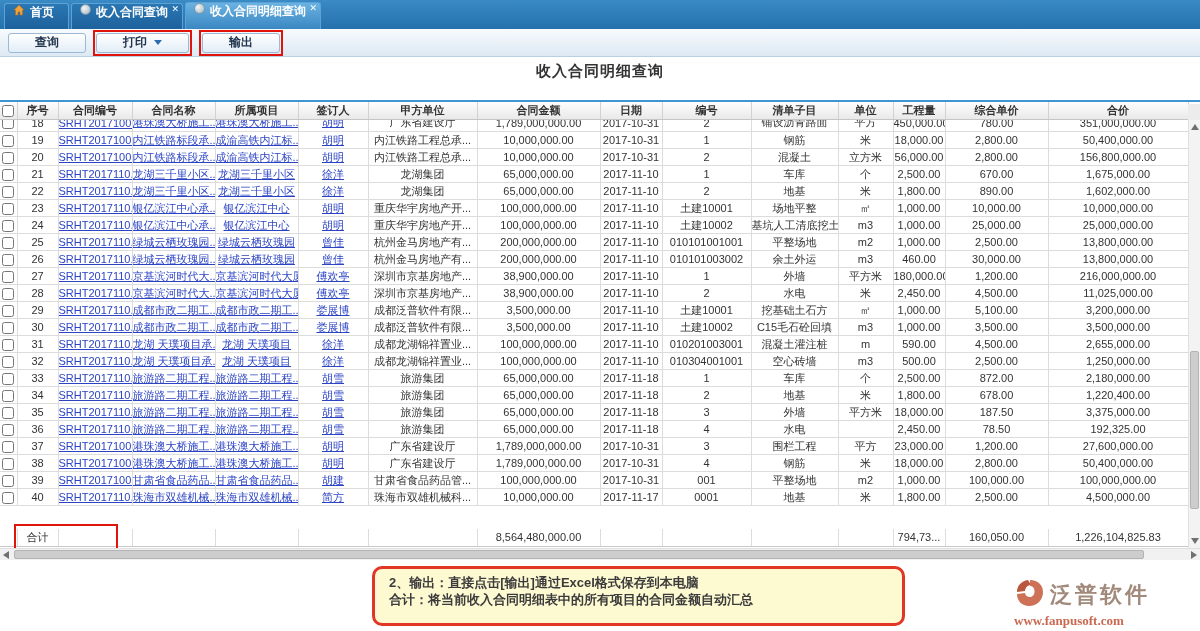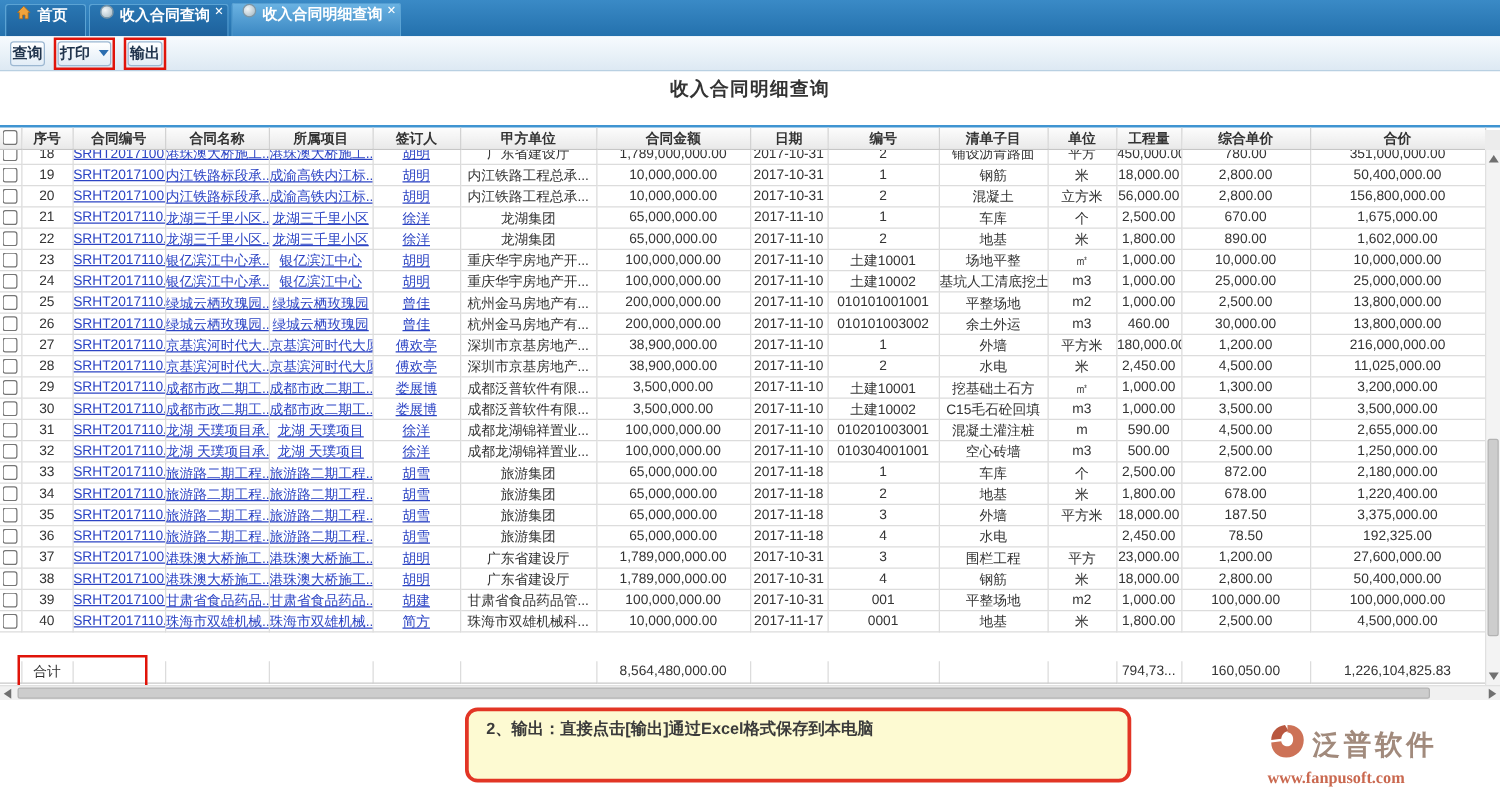--- a/index.html
+++ b/index.html
@@ -17,21 +17,21 @@
   .tab.active { background:linear-gradient(#6ab2e2,#3a87c2); height:27px; }
   .tab .ticon { margin-right:5px; display:inline-flex; }
   .tab .close { position:absolute; top:0px; right:3px; font-size:9px; color:#fff; line-height:10px; cursor:pointer; }
   .circle-icon { width:11px; height:11px; border-radius:50%; background:radial-gradient(circle at 35% 35%, #f2f6f8, #9fb4c0); border:1px solid #7e96a5; }
 
   
   .toolbar { position:absolute; top:29px; left:0; width:1200px; height:28px;
     background:linear-gradient(#f7fbfe,#dde9f3); border-bottom:1px solid #b9d0e2;
     display:flex; align-items:center; padding-left:8px; }
   .btn { border:1px solid #9db8d2; border-radius:3px; background:linear-gradient(#ffffff,#e2edf7);
-    padding:0 1px; height:20px; font-size:12px; font-weight:bold; color:#20344d;
+    padding:0 26px; height:20px; font-size:12px; font-weight:bold; color:#20344d;
     display:inline-flex; align-items:center; cursor:pointer; font-family:Liberation Serif, serif; }
   .red-wrap { border:2px solid #e0140a; padding:1px; display:inline-flex; margin-left:7px; background:transparent; }
   .caret { width:0; height:0; border-left:4px solid transparent; border-right:4px solid transparent;
     border-top:5px solid #2a6db0; margin-left:7px; }
 
   
   .page-title { position:absolute; top:62px; left:0; width:1200px; text-align:center;
     font-size:15px; font-weight:bold; color:#333; letter-spacing:1px; }
 
   
@@ -381,21 +381,21 @@
               <td class="cell"><a href="#">成都市政二期工...</a></td>
               <td class="cell"><a href="#">成都市政二期工...</a></td>
               <td class="cell"><a href="#">娄展博</a></td>
               <td class="cell">成都泛普软件有限...</td>
               <td class="cell">3,500,000.00</td>
               <td class="cell">2017-11-10</td>
               <td class="cell">土建10001</td>
               <td class="cell">挖基础土石方</td>
               <td class="cell">㎡</td>
               <td class="cell">1,000.00</td>
-              <td class="cell">1,300.00</td>
+              <td class="cell">5,100.00</td>
               <td class="cell">3,200,000.00</td>
             </tr>
             <tr>
               <td class="cell"><input type="checkbox" style=""></td>
               <td class="cell">30</td>
               <td class="cell"><a href="#">SRHT2017110...</a></td>
               <td class="cell"><a href="#">成都市政二期工...</a></td>
               <td class="cell"><a href="#">成都市政二期工...</a></td>
               <td class="cell"><a href="#">娄展博</a></td>
               <td class="cell">成都泛普软件有限...</td>
@@ -628,20 +628,21 @@
     </div>
     <div class="hscroll">
       <span class="arr-left"></span>
       <span class="thumb"></span>
       <span class="arr-right"></span>
     </div>
   </div>
 
   <div class="help-box">
     <div>2、输出：直接点击[输出]通过Excel格式保存到本电脑</div>
+    <div>合计：将当前收入合同明细表中的所有项目的合同金额自动汇总</div>
   </div>
 
   <div class="logo">
     <div class="logo-top">
       <span>
         <svg width="32" height="32" viewBox="0 0 32 32">
           <path d="M14 3 C7 4 3 9 3 15 l8 -1 c0.5 -4 3 -6 6 -6 z" fill="#b9573f"></path>
           <path d="M16 3 c8 0 13 5 13 12 0 8 -6 14 -14 14 C8 29 3 24 3 17 l8 -1 c0.5 5 9 6 9.5 -1 0.3 -4 -2 -6 -4.5 -6 z" fill="#cd7257"></path>
         </svg>
       </span>

